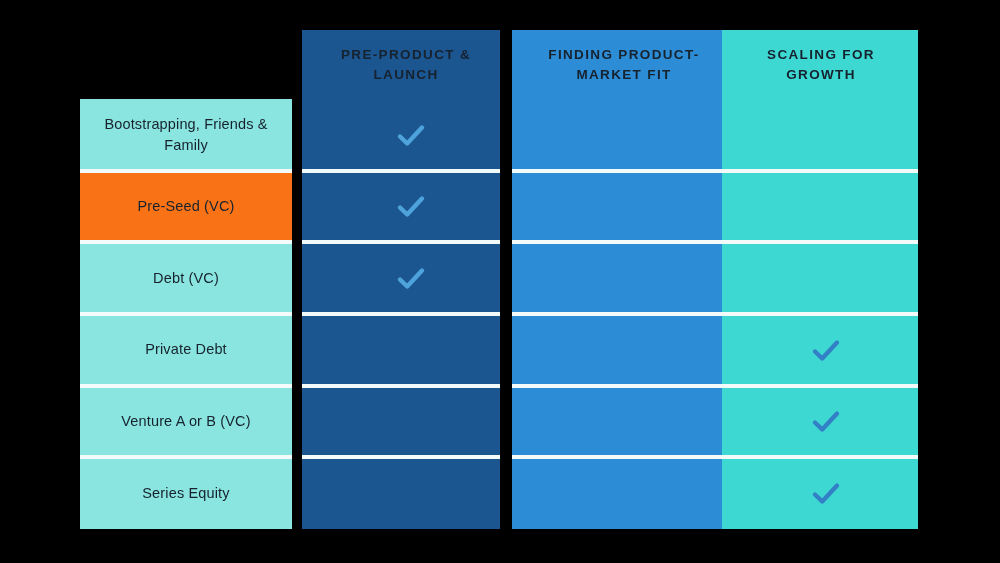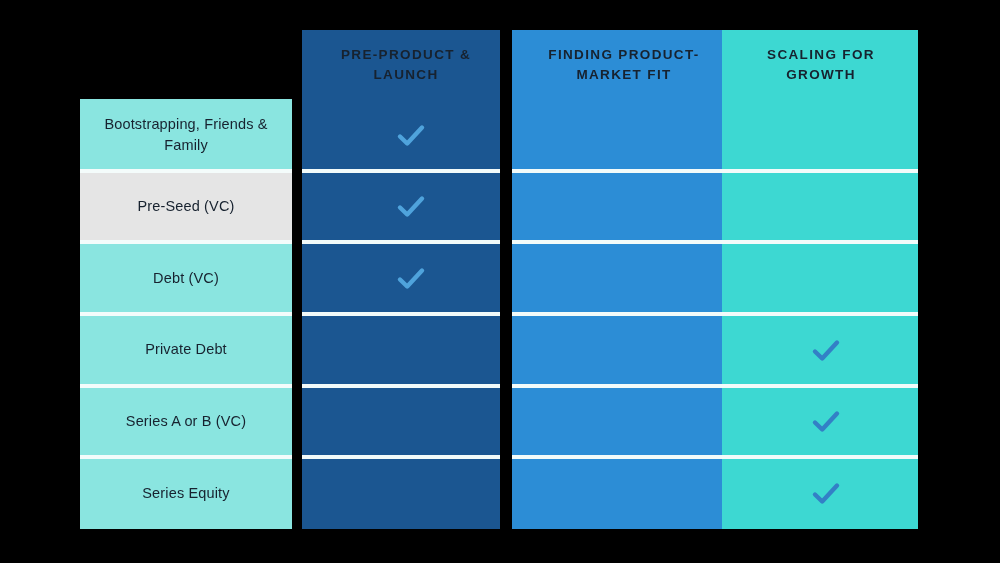--- a/index.html
+++ b/index.html
@@ -126,31 +126,31 @@
 <body style="background: rgb(0, 0, 0);">
 
 <div id="matrix">
 
   <div class="col labels">
     <div class="head"></div>
     <div class="body">
       <div class="cell" style="background: rgb(138, 229, 224); color: rgb(23, 34, 47);">
         <span>Bootstrapping, Friends &amp; Family</span>
       </div>
-      <div class="cell" style="background: #e5e5e5; color: rgb(23, 34, 47);">
+      <div class="cell" style="background: #f97316; color: rgb(23, 34, 47);">
         <span>Pre-Seed (VC)</span>
       </div>
       <div class="cell" style="background: rgb(138, 229, 224); color: rgb(23, 34, 47);">
         <span>Debt (VC)</span>
       </div>
       <div class="cell" style="background: rgb(138, 229, 224); color: rgb(23, 34, 47);">
         <span>Private Debt</span>
       </div>
       <div class="cell" style="background: rgb(138, 229, 224); color: rgb(23, 34, 47);">
-        <span>Series A or B (VC)</span>
+        <span>Venture A or B (VC)</span>
       </div>
       <div class="cell" style="background: rgb(138, 229, 224); color: rgb(23, 34, 47);">
         <span>Series Equity</span>
       </div>
     </div>
   </div>
 
   <div class="col stage-0">
     <div class="head" style="background: rgb(27, 86, 145);">PRE-PRODUCT &amp; LAUNCH</div>
     <div class="body">

